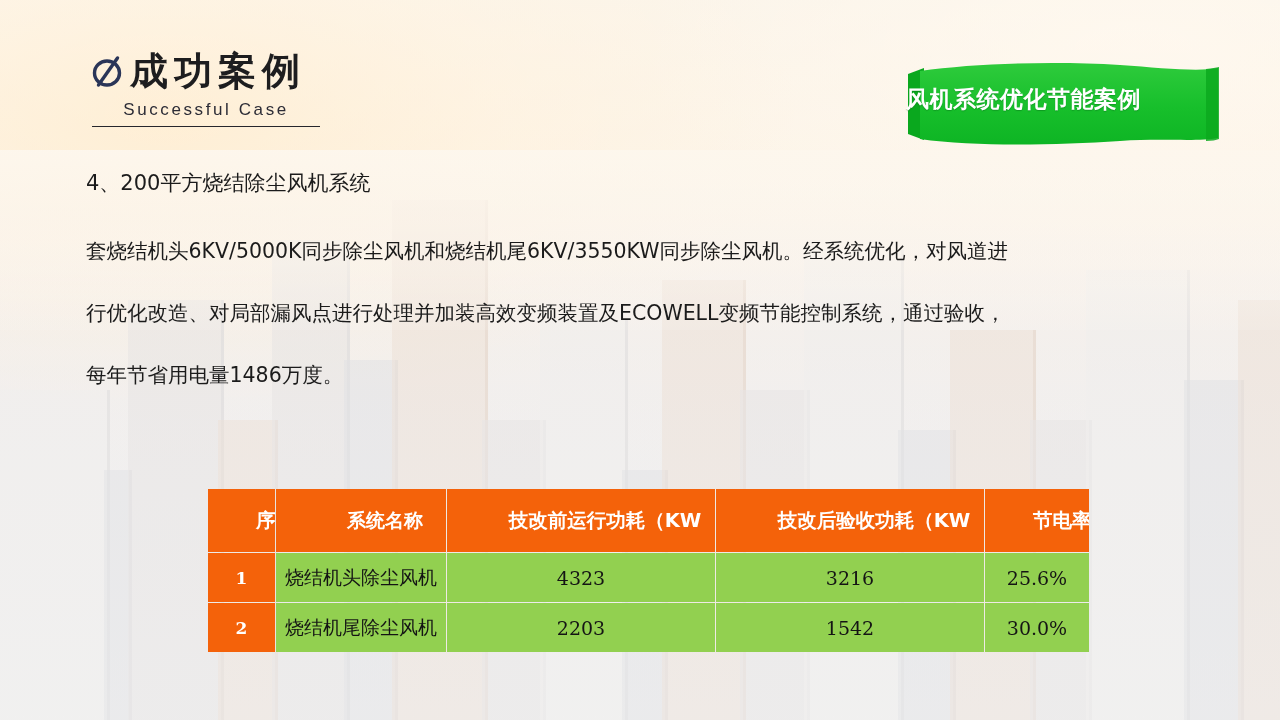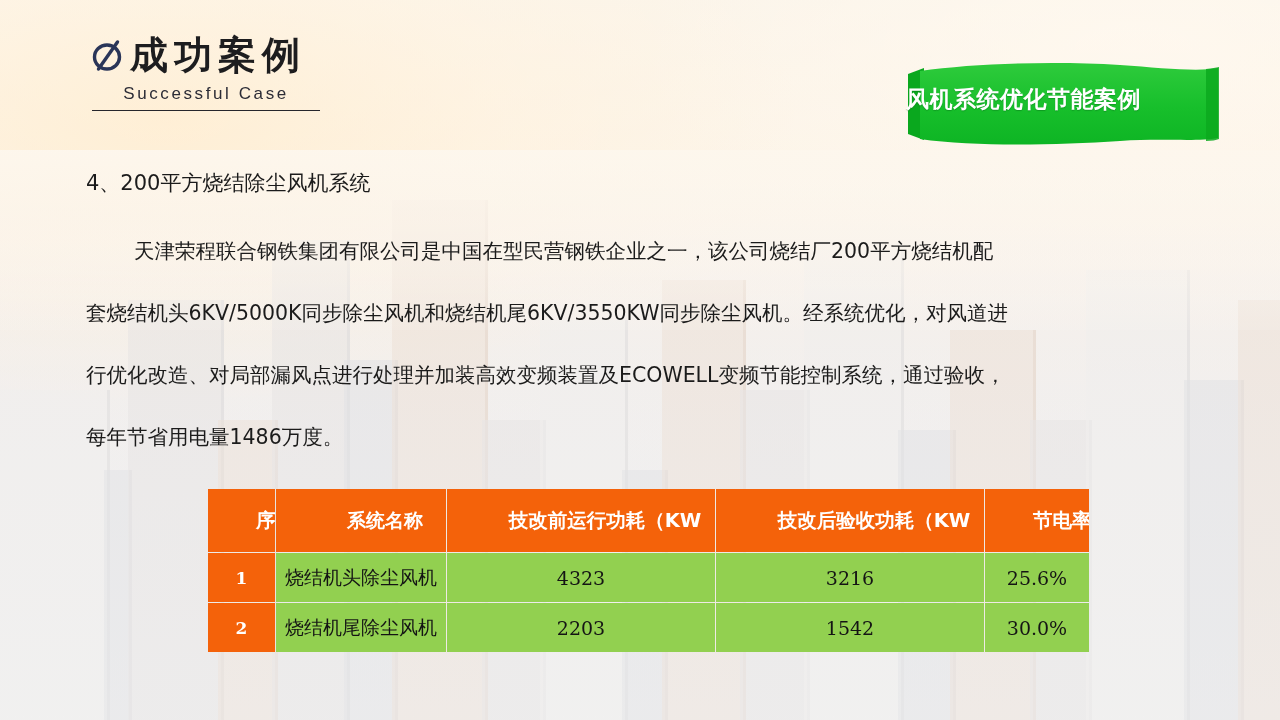--- a/index.html
+++ b/index.html
@@ -85,20 +85,21 @@
   
   .title-block {
     position: absolute;
     left: 92px;
     top: 36px;
   }
   .title-row {
     display: flex;
     align-items: flex-start;
     gap: 4px;
+    margin-top: 16px;
   }
   .slash-icon {
     width: 34px;
     height: 38px;
     flex: none;
     display: block;
   }
   .title-cn {
     font-family: "DejaVu Sans", "Liberation Sans", sans-serif;
     font-size: 38px;
@@ -289,21 +290,20 @@
                C150,83 70,85 14,77
                Z" fill="url(#ribgrad)"></path>
 
       <path d="M300,7 C306,6 310,6 313,5 L313,77 C310,78 306,79 300,79 Z" fill="#0ca91f" opacity="0.85"></path>
     </svg>
     <div class="ribbon-label">风机系统优化节能案例</div>
   </div>
 
   <div class="body-text">
     <div class="heading-1">4、200平方烧结除尘风机系统</div>
-    <div class="para-line indent">天津荣程联合钢铁集团有限公司是中国在型民营钢铁企业之一，该公司烧结厂200平方烧结机配</div>
     <div class="para-line">套烧结机头6KV/5000K同步除尘风机和烧结机尾6KV/3550KW同步除尘风机。经系统优化，对风道进</div>
     <div class="para-line">行优化改造、对局部漏风点进行处理并加装高效变频装置及ECOWELL变频节能控制系统，通过验收，</div>
     <div class="para-line">每年节省用电量1486万度。</div>
   </div>
 
   <table class="result-table">
     <colgroup>
       <col class="col-idx">
         <col class="col-name">
         <col class="col-before">

